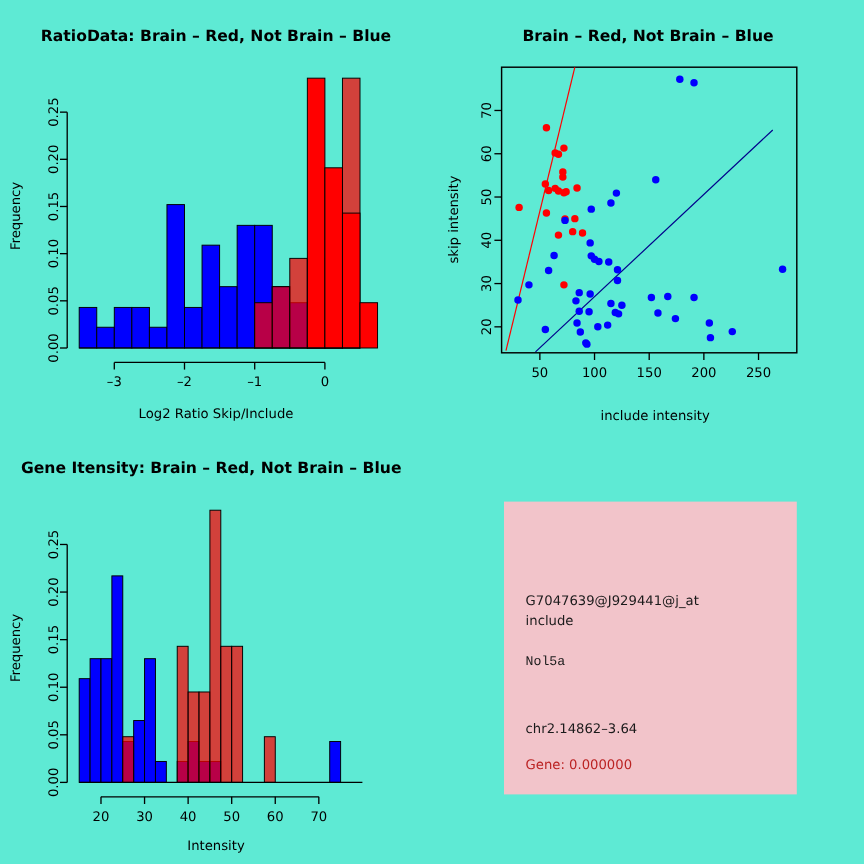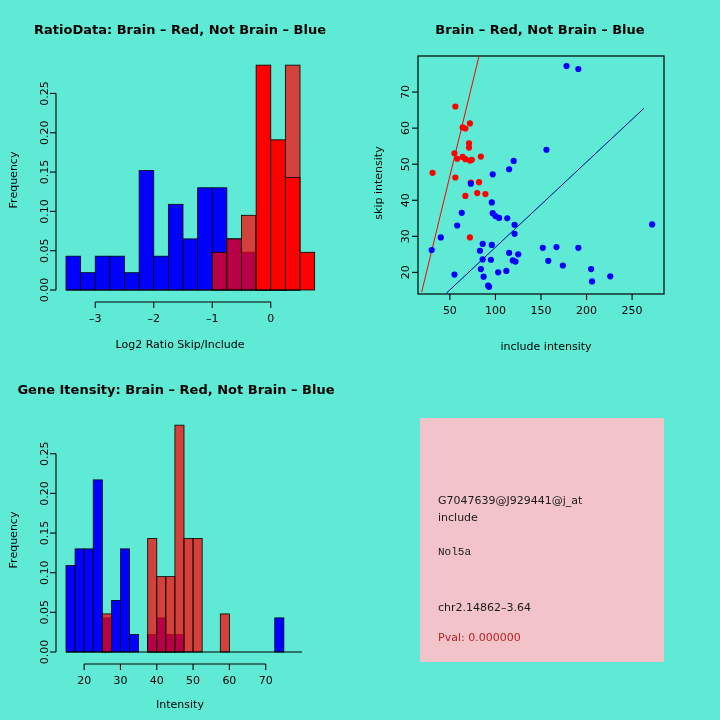--- a/index.html
+++ b/index.html
@@ -238,16 +238,16 @@
       </g>
     <text class="axlab" x="180" y="348">Intensity</text>
     <text class="axlab" x="0" y="0" transform="translate(17,180) rotate(-90)">Frequency</text>
   </svg>
 
   <div class="infopanel">
     <div class="line" style="top:48px;margin-top:28px;">G7047639@J929441@j_at</div>
     <div class="line" style="top:93px;">include</div>
     <div class="line" style="top:128px;font-family:Liberation Mono, monospace;">Nol5a</div>
     <div class="line" style="top:183px;">chr2.14862–3.64</div>
-    <div class="line pval" style="top:213px;">Pval: 0.000000</div>
+    <div class="line pval" style="top:213px;">Gene: 0.000000</div>
   </div>
 
 </div>
 
 </body></html>

